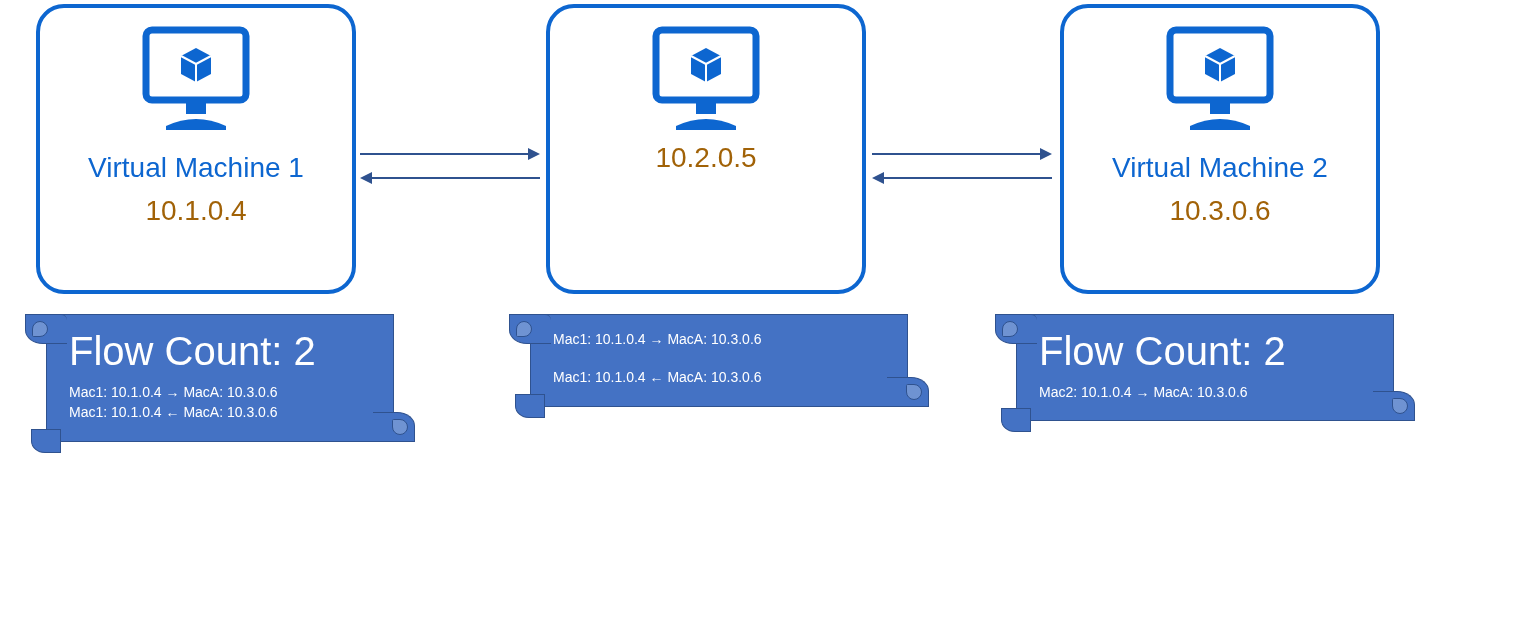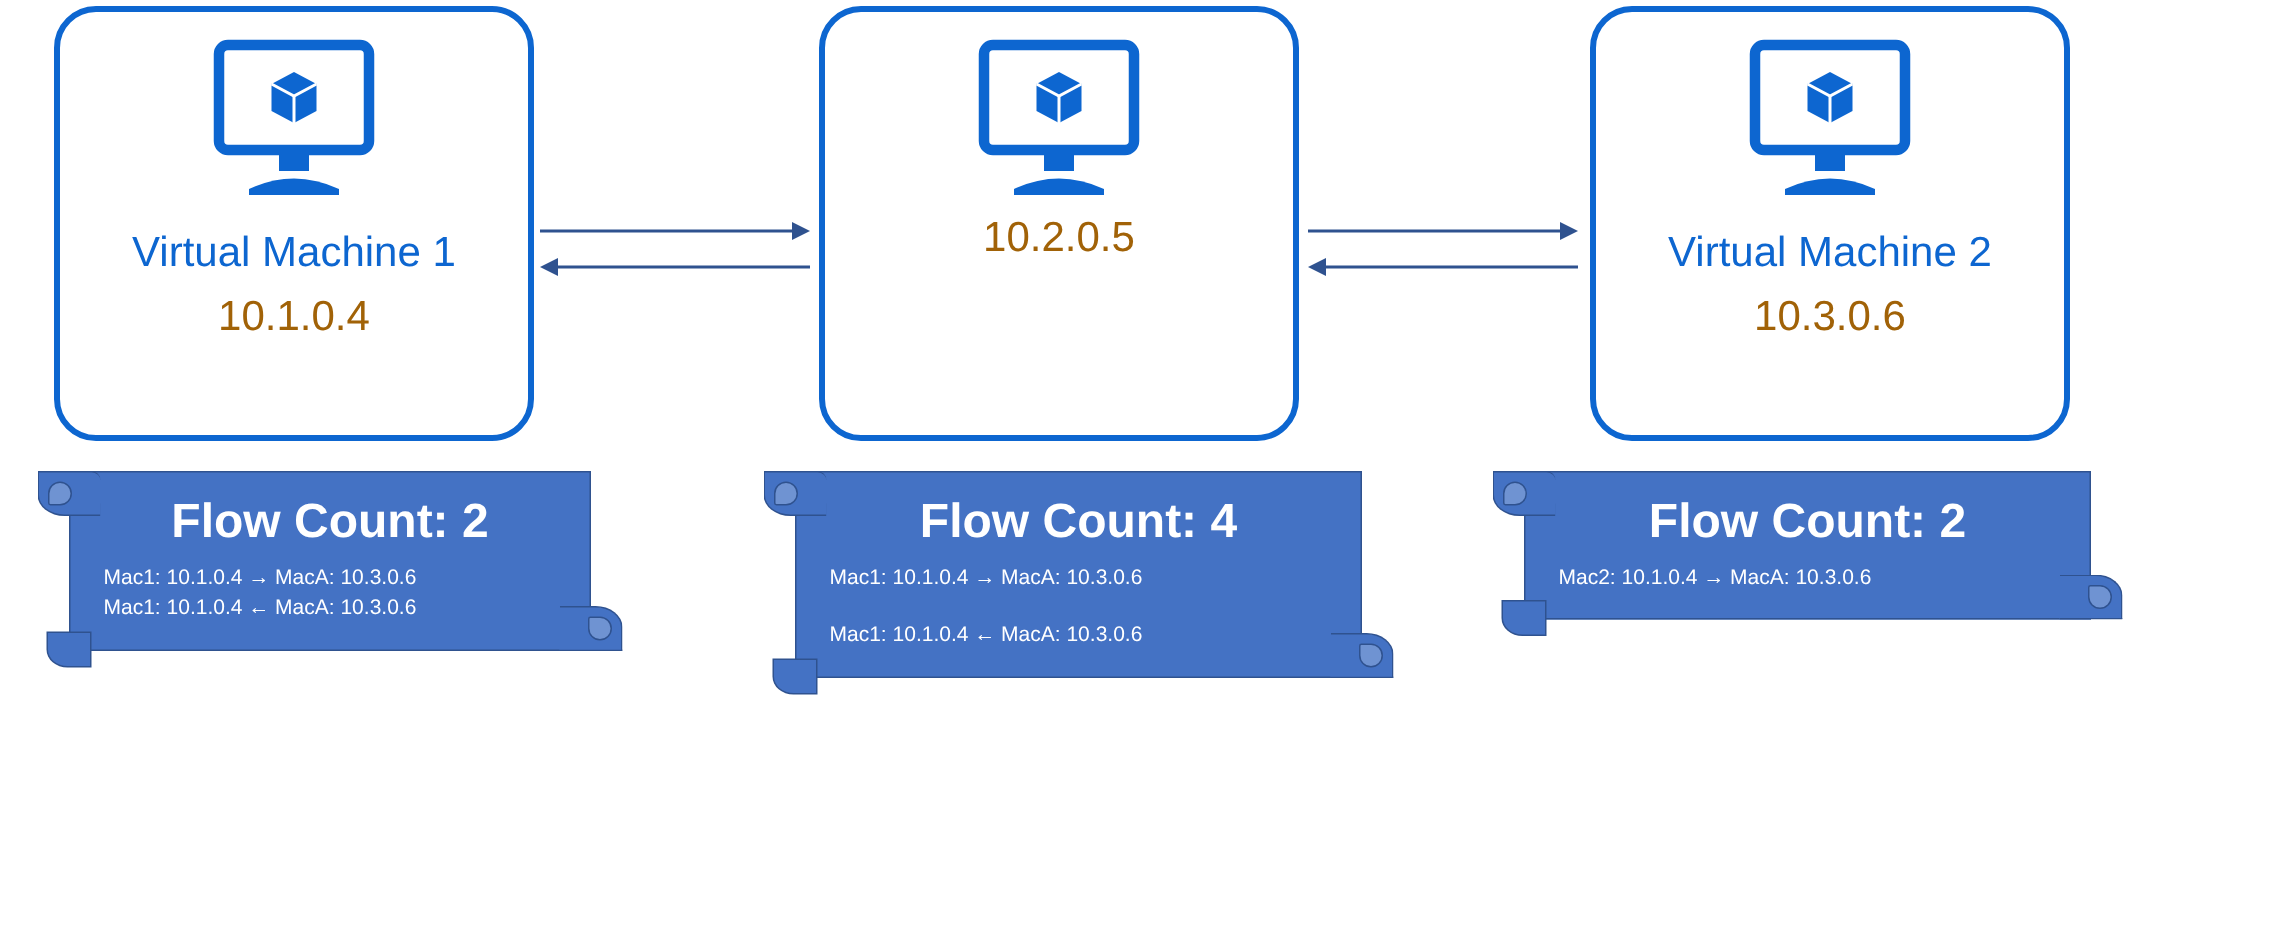--- a/index.html
+++ b/index.html
@@ -101,23 +101,23 @@
     position: absolute;
     bottom: -12px;
     left: -16px;
     width: 30px;
     height: 24px;
     background: #4472c4;
     border: 1px solid #2f528f;
     border-bottom-left-radius: 14px 12px;
   }
   .flow-title {
-    font-size: 32px;
-    font-weight: 700;
-    text-align: center;
+    font-size: 40px;
+    font-weight: 400;
+    text-align: left;
     margin-bottom: 8px;
     white-space: nowrap;
   }
   .flow-line {
     font-size: 14px;
     white-space: nowrap;
     line-height: 1.45;
   }
   .flow-gap { height: 18px; }
   .arr { font-family: "Segoe UI Symbol", Arial; }
@@ -202,21 +202,20 @@
     <div class="flow-line arr">Mac1: 10.1.0.4 → MacA: 10.3.0.6</div>
     <div class="flow-line arr">Mac1: 10.1.0.4 ← MacA: 10.3.0.6</div>
   </div>
 </div>
 
 <div class="scroll-box" style="left:530px; top:314px; width:378px;">
   <div class="scroll-body">
     <div class="scroll-top-curl"></div>
     <div class="scroll-bl-curl"></div>
     <div class="scroll-bot-curl"></div>
-    <div class="flow-title">Flow Count: 4</div>
     <div class="flow-line arr">Mac1: 10.1.0.4 → MacA: 10.3.0.6</div>
     <div class="flow-gap"></div>
     <div class="flow-line arr">Mac1: 10.1.0.4 ← MacA: 10.3.0.6</div>
   </div>
 </div>
 
 <div class="scroll-box" style="left:1016px; top:314px; width:378px;">
   <div class="scroll-body">
     <div class="scroll-top-curl"></div>
     <div class="scroll-bl-curl"></div>

